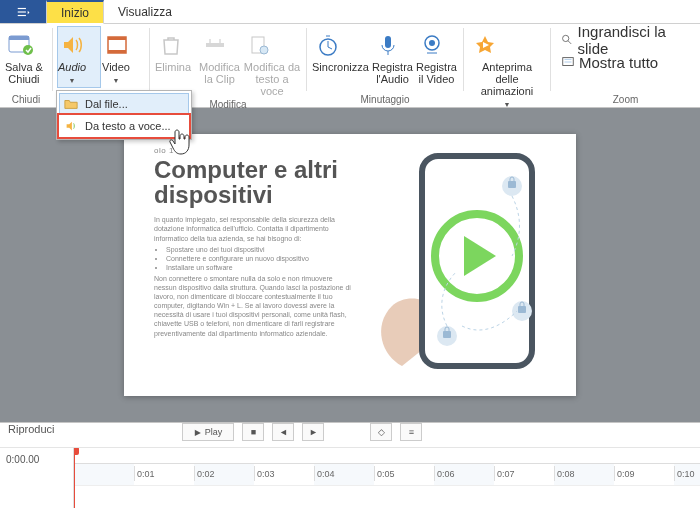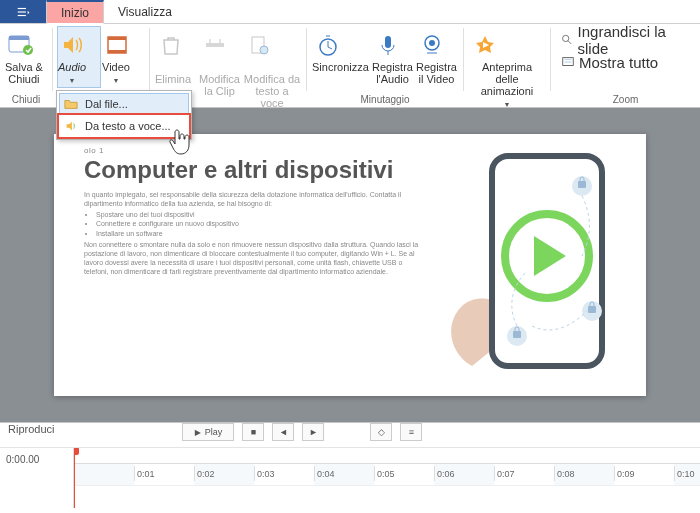--- a/index.html
+++ b/index.html
@@ -3,50 +3,50 @@
 <meta charset="utf-8">
 <style>
 * { box-sizing: border-box; margin: 0; padding: 0; font-family: "Segoe UI", Tahoma, sans-serif; }
 body { width: 700px; height: 513px; overflow: hidden; background: #fff; font-size: 11px; color: #333; position: relative; }
 
 
 .titlebar { height: 24px; background: #fff; border-bottom: 1px solid #d0d0d0; display: flex; }
 .appmenu { width: 46px; background: #2b579a; display: flex; align-items: center; justify-content: center; }
 .appmenu svg { width: 14px; height: 14px; fill: #fff; }
 .tab { padding: 0 14px; height: 24px; display: flex; align-items: center; font-size: 12px; cursor: pointer; }
-.tab.active { border: 1px solid #d0d0d0; border-bottom: 1px solid #fff; border-top: 2px solid #2b579a; background: #fca5a5; position: relative; top: 0; }
+.tab.active { border: 1px solid #d0d0d0; border-bottom: 1px solid #fff; border-top: 2px solid #2b579a; background: #fde047; position: relative; top: 0; }
 
 
 .ribbon { height: 84px; border-bottom: 1px solid #c5c5c5; display: flex; background: #fff; position: relative; }
 .group { display: flex; flex-direction: column; align-items: center; padding: 2px 4px 0 4px; }
 .group-sep { width: 1px; background: #e0e0e0; margin: 4px 0 16px 0; }
 .group-label { font-size: 10px; color: #666; height: 14px; line-height: 14px; text-align: center; width: 100%; }
 .group-body { flex: 1; display: flex; align-items: flex-start; gap: 0; }
 .btn-big { width: 44px; display: flex; flex-direction: column; align-items: flex-start; justify-content: flex-start; padding-top: 4px; gap: 2px; cursor: pointer; border: 1px solid transparent; }
 .btn-big .ico { width: 32px; height: 28px; display: flex; align-items: center; justify-content: center; }
 .btn-big .lbl { font-size: 11px; line-height: 12px; text-align: center; min-height: 24px; }
 .btn-big.wide { width: 60px; }
 .btn-big.wider { width: 78px; }
-.btn-big.disabled .lbl { color: #aaa; margin-top: 12px; }
+.btn-big.disabled .lbl { color: #aaa; }
 .btn-big.active { background: #e1eefa; border-color: #a5c8ea; font-style: italic; }
 .btn-big .dd { font-size: 7px; color: #555; margin-top: -2px; }
 .zoom-col { display: flex; flex-direction: column; padding: 4px 8px 0 6px; gap: 2px; }
 .zoom-row { display: flex; align-items: center; gap: 4px; cursor: pointer; font-size: 15px; height: 20px; }
 .zoom-row svg { width: 14px; height: 14px; }
 
 
 .dropdown { position: absolute; left: 56px; top: 90px; background: #fff; border: 1px solid #b5b5b5; box-shadow: 2px 2px 4px rgba(0,0,0,0.2); z-index: 10; min-width: 136px; padding: 2px; }
 .dd-item { display: flex; align-items: center; gap: 6px; padding: 3px 8px 3px 4px; cursor: pointer; font-size: 11px; }
 .dd-item .ico { width: 16px; height: 16px; display: flex; align-items: center; justify-content: center; }
 .dd-item.hilite { background: #e1eefa; border: 1px solid #a5c8ea; padding: 2px 7px 2px 3px; }
 .dd-item.redbox { outline: 2px solid #e74c3c; }
 
 
 .canvas-wrap { background: #8a8f94; height: 314px; display: flex; align-items: center; justify-content: center; position: relative; }
-.slide { width: 592px; height: 262px; background: #fff; box-shadow: 0 1px 6px rgba(0,0,0,0.3); display: flex; padding: 12px 14px 10px 30px; gap: 10px; }
+.slide { width: 452px; height: 262px; background: #fff; box-shadow: 0 1px 6px rgba(0,0,0,0.3); display: flex; padding: 12px 14px 10px 30px; gap: 10px; }
 .slide-text { flex: 1; }
 .slide-cap { font-size: 8px; color: #888; letter-spacing: 0.5px; margin-bottom: 2px; }
 .slide-title { font-size: 24px; font-weight: 700; color: #555; line-height: 1.05; margin-bottom: 8px; }
 .slide-body { font-size: 7px; color: #888; line-height: 1.3; }
 .slide-body ul { margin: 2px 0 2px 12px; }
 .slide-phone { width: 200px; display: flex; align-items: center; justify-content: center; }
 
 
 .cursor { position: absolute; left: 168px; top: 128px; z-index: 20; pointer-events: none; }
 

